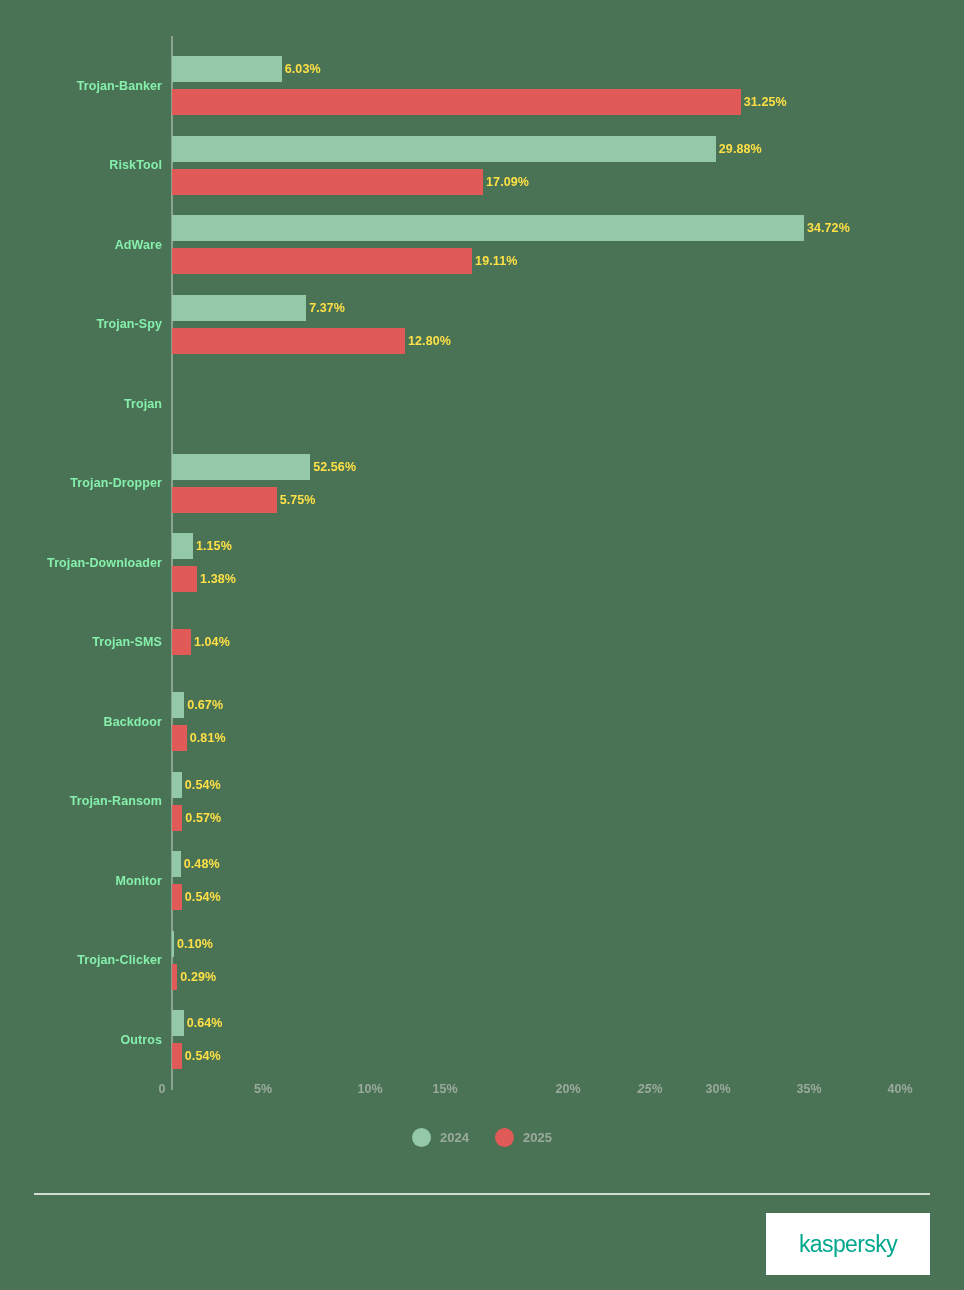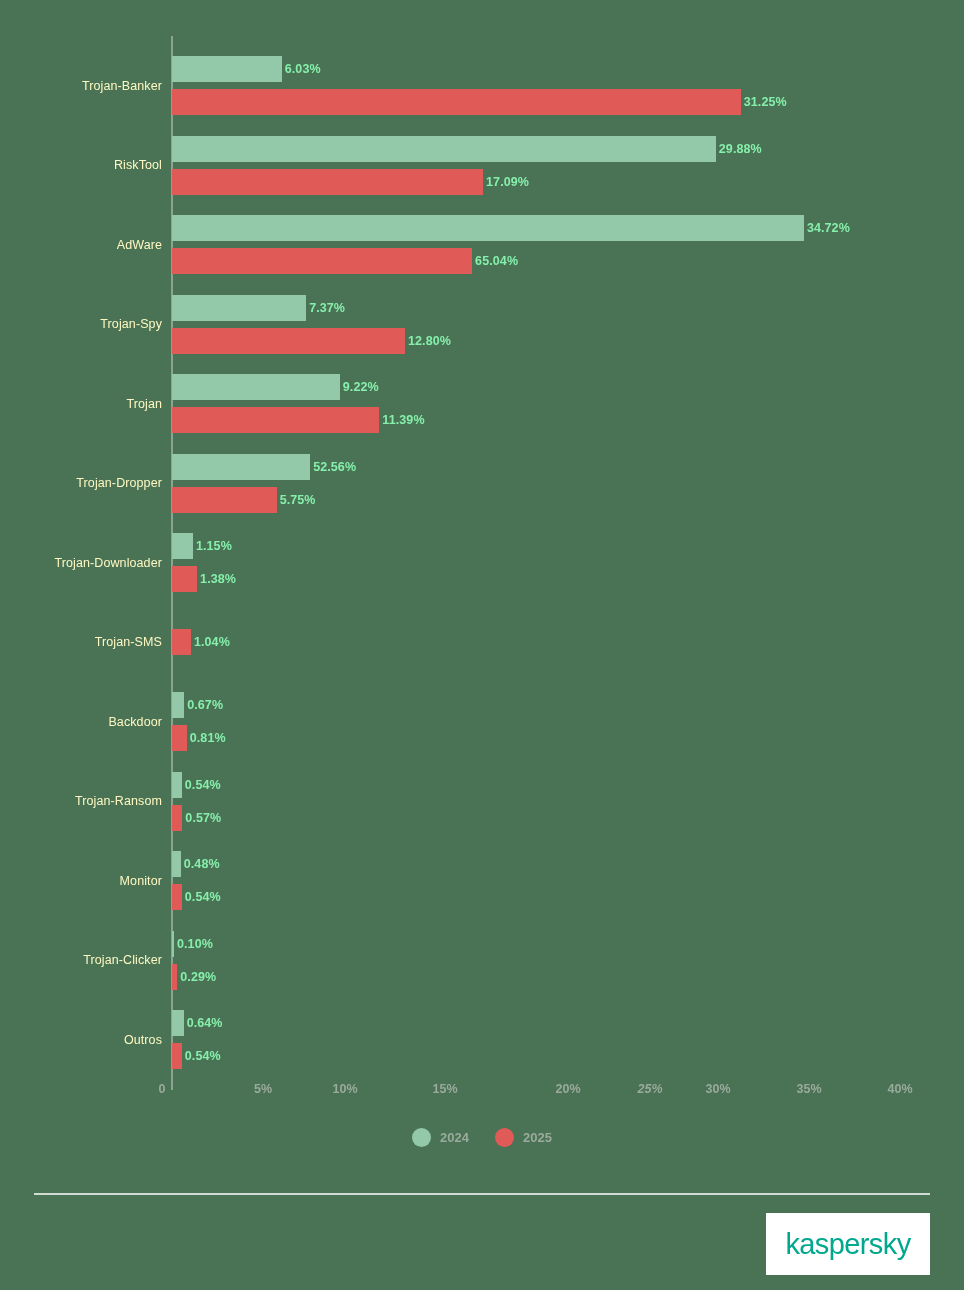--- a/index.html
+++ b/index.html
@@ -52,23 +52,23 @@
     height: 79.5px;
   }
 
   .cat-label {
     position: absolute;
     right: 802px;       
     width: 160px;
     top: 50%;
     transform: translateY(-50%);
     text-align: right;
-    color: #fef9c3;
+    color: #86efac;
     font-size: 12.5px;
-    font-weight: normal;
+    font-weight: bold;
     letter-spacing: 0.1px;
     white-space: nowrap;
   }
 
   .bars {
     position: absolute;
     left: 172px;
     top: 0;
     right: 0;
     height: 100%;
@@ -86,21 +86,21 @@
 
   .bar {
     height: 26px;
     flex: 0 0 auto;
   }
 
   .bar.y2024 { background: #93c8a9; }
   .bar.y2025 { background: #e05a58; }
 
   .bar-value {
-    color: #86efac;
+    color: #fde047;
     font-size: 12.5px;
     font-weight: bold;
     margin-left: 3px;
     white-space: nowrap;
     letter-spacing: 0.1px;
     text-align: center;
   }
 
   
   #x-axis {
@@ -171,21 +171,21 @@
     top: 1213px;
     height: 62px;
     background: #ffffff;
     display: flex;
     align-items: center;
     justify-content: center;
   }
 
   #logo-text {
     color: #00a88e;
-    font-size: 29px;
+    font-size: 23px;
     font-weight: normal;
     letter-spacing: -0.6px;
     font-family: "Liberation Sans", sans-serif;
   }
 </style>
 </head>
 <body>
 
 <div id="root">
 
@@ -220,49 +220,39 @@
         </div>
         <div class="cat-group">
           <div class="cat-label">AdWare</div>
           <div class="bars">
             <div class="bar-row">
               <div class="bar y2024" style="width: 631.904px; background: rgb(147, 200, 169);"></div>
               <span class="bar-value">34.72%</span>
             </div>
             <div class="bar-row">
               <div class="bar y2025" style="width: 300.118px; background: rgb(224, 90, 88);"></div>
-              <span class="bar-value">65.04%</span>
+              <span class="bar-value">19.11%</span>
             </div>
           </div>
         </div>
         <div class="cat-group">
           <div class="cat-label">Trojan-Spy</div>
           <div class="bars">
             <div class="bar-row">
               <div class="bar y2024" style="width: 134.134px; background: rgb(147, 200, 169);"></div>
               <span class="bar-value">7.37%</span>
             </div>
             <div class="bar-row">
               <div class="bar y2025" style="width: 232.96px; background: rgb(224, 90, 88);"></div>
               <span class="bar-value">12.80%</span>
             </div>
           </div>
         </div>
         <div class="cat-group">
           <div class="cat-label">Trojan</div>
-          <div class="bars">
-            <div class="bar-row">
-              <div class="bar y2024" style="width: 167.804px; background: rgb(147, 200, 169);"></div>
-              <span class="bar-value">9.22%</span>
-            </div>
-            <div class="bar-row">
-              <div class="bar y2025" style="width: 207.298px; background: rgb(224, 90, 88);"></div>
-              <span class="bar-value">11.39%</span>
-            </div>
-          </div>
         </div>
         <div class="cat-group">
           <div class="cat-label">Trojan-Dropper</div>
           <div class="bars">
             <div class="bar-row">
               <div class="bar y2024" style="width: 138.138px; background: rgb(147, 200, 169);"></div>
               <span class="bar-value">52.56%</span>
             </div>
             <div class="bar-row">
               <div class="bar y2025" style="width: 104.65px; background: rgb(224, 90, 88);"></div>
@@ -354,21 +344,21 @@
             <div class="bar-row">
               <div class="bar y2025" style="width: 9.828px; background: rgb(224, 90, 88);"></div>
               <span class="bar-value">0.54%</span>
             </div>
           </div>
         </div>
       </div>
     <div id="x-axis">
         <div class="x-tick" style="left: 162px;">0</div>
         <div class="x-tick" style="left: 263px;">5%</div>
-        <div class="x-tick" style="left: 345px;">10%</div>
+        <div class="x-tick" style="left: 370px;">10%</div>
         <div class="x-tick" style="left: 445px;">15%</div>
         <div class="x-tick" style="left: 536px; margin-left: 32px;">20%</div>
         <div class="x-tick" style="left: 650px; font-style: italic;">25%</div>
         <div class="x-tick" style="left: 718px;">30%</div>
         <div class="x-tick" style="left: 809px;">35%</div>
         <div class="x-tick" style="left: 900px;">40%</div>
       </div>
   </div>
 
   <div id="legend">

